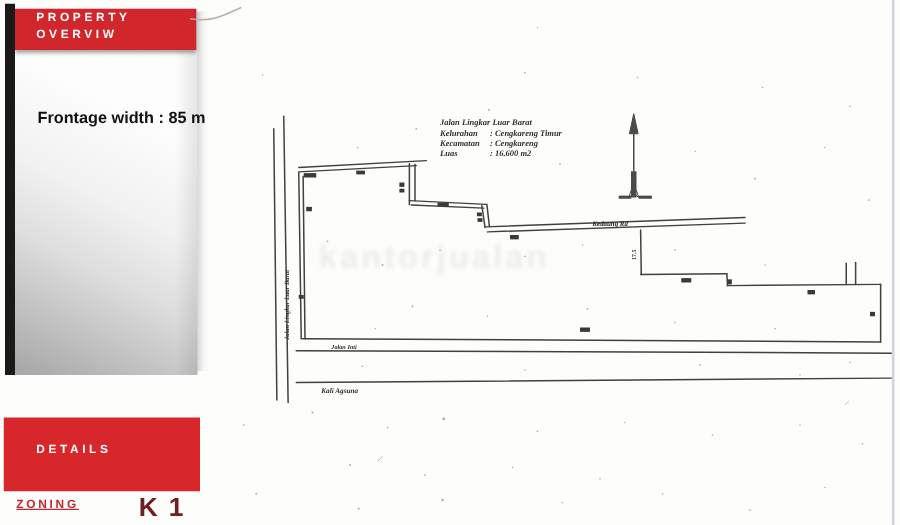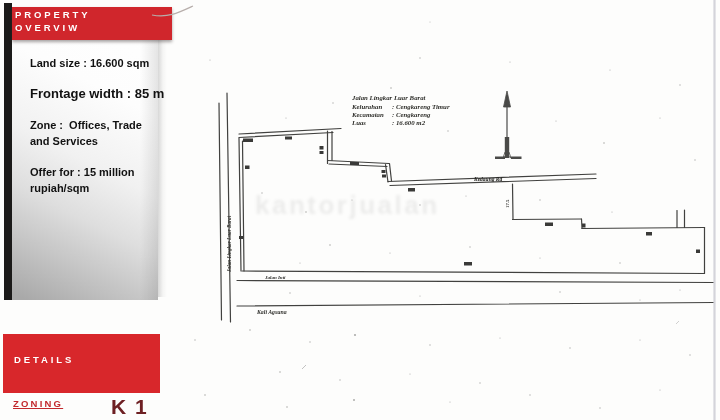--- a/index.html
+++ b/index.html
@@ -15,40 +15,37 @@
 
 <div class="abs" style="left:12px;top:7px;width:146px;height:293px;
   background:linear-gradient(207deg,#ffffff 0%,#fdfdfd 30%,#f1f1f1 52%,#dedede 68%,#c2c2c2 84%,#a9a9a9 98%);"></div>
 
 <div class="abs" style="left:140px;top:7px;width:18px;height:293px;
   background:linear-gradient(to right,rgba(0,0,0,0),rgba(0,0,0,0.10));"></div>
 
 <div class="abs" style="left:158px;top:9px;width:9px;height:288px;
   background:linear-gradient(to right,rgba(130,130,130,0.30),rgba(170,170,170,0.10) 55%,rgba(200,200,200,0));"></div>
 
-<div class="abs" style="left:12px;top:7px;width:160px;height:33px;background:#d0262c;
+<div class="abs" style="left:12px;top:7px;width:145px;height:33px;background:#d0262c;
   color:#fff;font-weight:bold;font-size:9.5px;letter-spacing:2.9px;line-height:12.5px;
-  padding:2px 0 0 3px;box-sizing:border-box;box-shadow:0 2px 3px rgba(60,50,50,0.45);">PROPERTY<br>OVERVIW</div>
+  padding:2px 0 0 17px;box-sizing:border-box;box-shadow:0 2px 3px rgba(60,50,50,0.45);">PROPERTY<br>OVERVIW</div>
 
 <svg class="abs" style="left:0;top:0" width="220" height="30" viewBox="0 0 220 30">
   <path d="M152,15 C168,18 178,13 193,6" fill="none" stroke="#b7aeab" stroke-width="1.2"></path>
 </svg>
 
 
-<div class="abs" style="left:30px;top:57px;font-size:11px;font-weight:bold;color:#111;">Land size : 16.600 sqm</div>
 
 <div class="abs" style="left:30px;top:86px;font-size:13px;font-weight:bold;color:#111;">Frontage width : 85 m</div>
 
-<div class="abs" style="left:30px;top:118px;font-size:11px;font-weight:bold;color:#111;line-height:15.5px;">Zone :&nbsp; Offices, Trade<br>and Services</div>
-
-<div class="abs" style="left:30px;top:165px;font-size:11px;font-weight:bold;color:#111;line-height:15.5px;">Offer for : 15 million<br>rupiah/sqm</div>
+
 
 <div class="abs" style="left:3px;top:334px;width:157px;height:59px;background:#d8272b;
   color:#fff;font-weight:bold;font-size:9.5px;letter-spacing:2.9px;
-  padding:20px 0 0 11px;box-sizing:border-box;">DETAILS</div>
+  padding:20px 0 0 26px;box-sizing:border-box;">DETAILS</div>
 
 <div class="abs" style="left:13px;top:398px;font-size:9.5px;font-weight:bold;color:#c2282c;letter-spacing:2.2px;text-decoration:underline;">ZONING</div>
 
 <div class="abs" style="left:111px;top:395px;font-size:21px;font-weight:bold;color:#6e2023;letter-spacing:1.5px;">K&nbsp;1</div>
 
 <svg class="abs" style="left:0;top:0" width="720" height="420" viewBox="0 0 720 420">
   <g stroke="#41413f" stroke-width="1.2" fill="none" stroke-linecap="round">
 
     <path d="M219,103 L221.5,320"></path>
 

